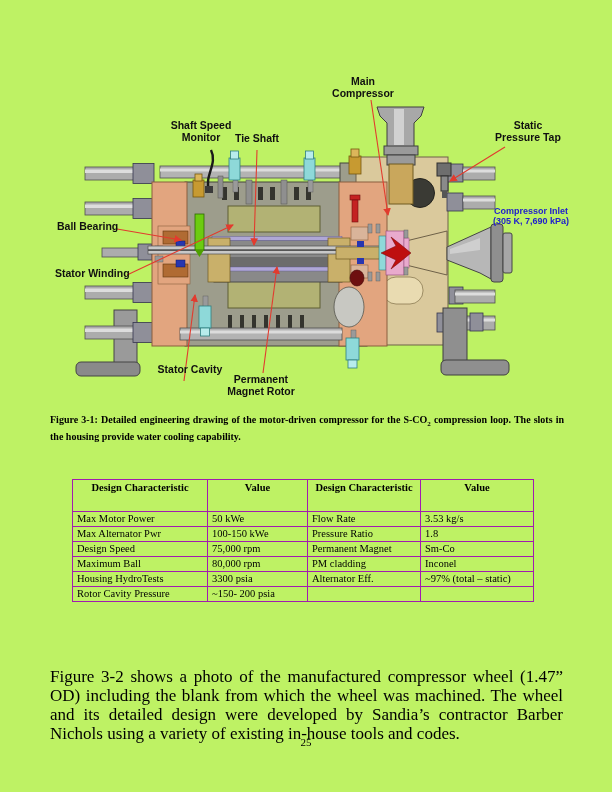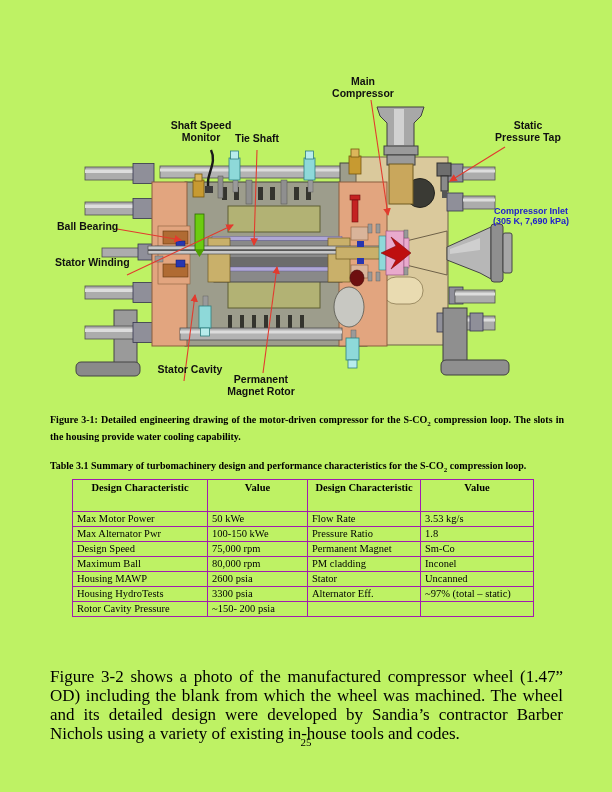--- a/index.html
+++ b/index.html
@@ -239,30 +239,29 @@
   </svg>
 
   <div class="dlabel" style="left:363px;top:76px">Main
 Compressor</div>
   <div class="dlabel" style="left:201px;top:120px">Shaft Speed
 Monitor</div>
   <div class="dlabel" style="left:257px;top:133px">Tie Shaft</div>
   <div class="dlabel" style="left:528px;top:120px">Static
 Pressure Tap</div>
   <div class="dlabel left-anchored" style="left:57px;top:221px">Ball Bearing</div>
-  <div class="dlabel left-anchored" style="left:55px;top:257px">Stator Winding</div>
+  <div class="dlabel left-anchored" style="left:55px;top:268px">Stator Winding</div>
   <div class="dlabel" style="left:190px;top:364px">Stator Cavity</div>
   <div class="dlabel" style="left:261px;top:374px">Permanent
 Magnet Rotor</div>
   <div class="dlabel inlet" style="left:531px;top:206px">Compressor Inlet
 (305 K, 7,690 kPa)</div>
 
   <div class="figcap"><span>Figure 3-1:  Detailed engineering drawing of the motor-driven compressor for the S-CO</span><sub>2</sub><span> compression loop.  The slots in the housing provide water cooling capability.</span></div>
 
-  <div class="tabcap"><span>Table 3.1  Summary of turbomachinery design and performance characteristics for the S-CO</span><sub>2</sub><span> compression loop.</span></div>
 
   <table class="dtable">
     <colgroup>
       <col style="width:135px">
         <col style="width:100px">
         <col style="width:113px">
         <col style="width:113px">
     </colgroup>
     <tbody>
         <tr>
@@ -289,26 +288,20 @@
           <td>Permanent Magnet</td>
           <td>Sm-Co</td>
     </tr>
     <tr>
       <td>Maximum Ball</td>
           <td>80,000 rpm</td>
           <td>PM cladding</td>
           <td>Inconel</td>
     </tr>
     <tr>
-      <td>Housing MAWP</td>
-          <td>2600 psia</td>
-          <td>Stator</td>
-          <td>Uncanned</td>
-    </tr>
-    <tr>
       <td>Housing HydroTests</td>
           <td>3300 psia</td>
           <td>Alternator Eff.</td>
           <td>~97% (total – static)</td>
     </tr>
     <tr>
       <td>Rotor Cavity Pressure</td>
           <td>~150- 200 psia</td>
           <td></td>
           <td></td>

